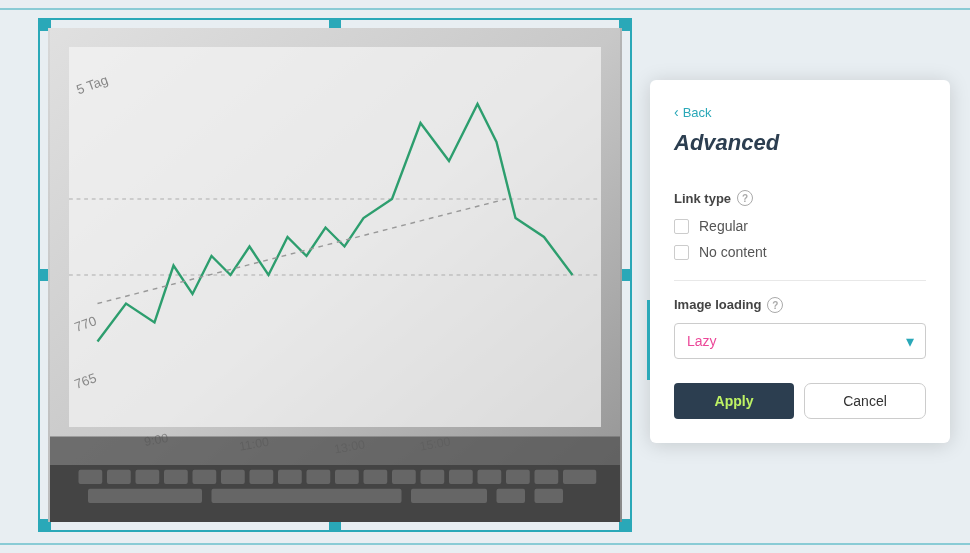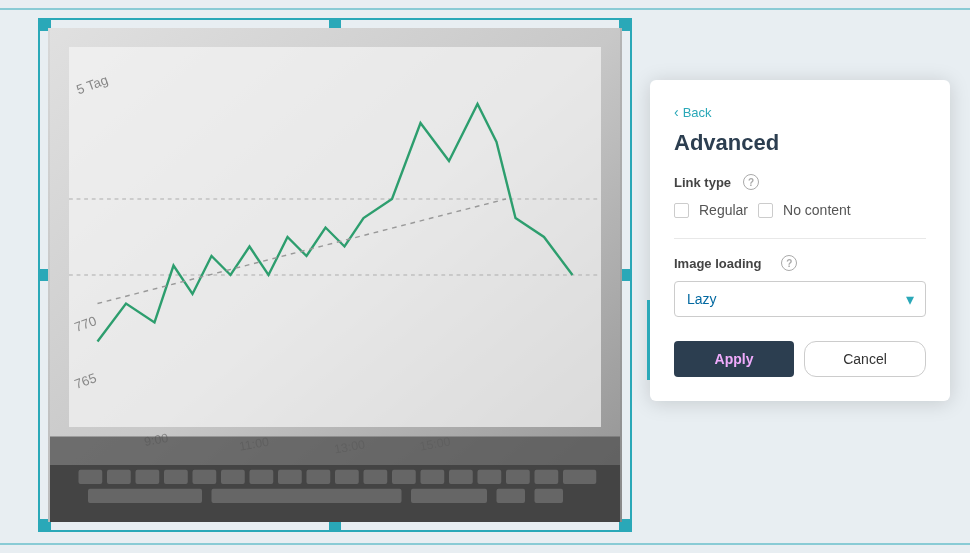--- a/index.html
+++ b/index.html
@@ -95,27 +95,28 @@
 
     .back-chevron {
       font-size: 14px;
       color: #2aa8b8;
     }
 
     .panel-title {
       font-size: 22px;
       font-weight: 700;
       color: #2c3e50;
-      margin-bottom: 18px;
+      margin-bottom: 34px;
+      font-style: italic;
     }
 
     .section-label {
       display: flex;
       align-items: center;
-      gap: 12px;
+      gap: 6px;
       font-size: 13px;
       font-weight: 600;
       color: #444;
       margin-bottom: 12px;
     }
 
     .help-icon {
       display: inline-flex;
       align-items: center;
       justify-content: center;
@@ -123,21 +124,21 @@
       height: 16px;
       border-radius: 50%;
       border: 1.5px solid #aaa;
       font-size: 10px;
       color: #aaa;
       cursor: pointer;
     }
 
     .checkbox-group {
       display: flex;
-      flex-direction: row;
+      flex-direction: column;
       gap: 10px;
       margin-bottom: 20px;
     }
 
     .checkbox-item {
       display: flex;
       align-items: center;
       gap: 10px;
       cursor: pointer;
     }
@@ -159,40 +160,39 @@
     }
 
     .divider {
       border: none;
       border-top: 1px solid #e8e8e8;
       margin: 16px 0;
     }
 
     .section-label-2 {
       display: flex;
-      align-items: center;
-      gap: 20px;
+      gap: 6px;
       font-size: 13px;
       font-weight: 600;
       color: #444;
       margin-bottom: 10px;
     }
 
     .select-wrapper {
       position: relative;
       margin-bottom: 24px;
     }
 
     .select-field {
       width: 100%;
       padding: 9px 36px 9px 12px;
       border: 1.5px solid #ccc;
       border-radius: 4px;
       font-size: 14px;
-      color: #0369a1;
+      color: #ec4899;
       background: #fff;
       appearance: none;
       -webkit-appearance: none;
       cursor: pointer;
     }
 
     .select-arrow {
       position: absolute;
       right: 12px;
       top: 50%;
@@ -204,35 +204,35 @@
 
     .button-row {
       display: flex;
       gap: 10px;
     }
 
     .btn-apply {
       flex: 1;
       padding: 10px 16px;
       background: #2c3e50;
-      color: #f0abfc;
+      color: #bef264;
       border: none;
       border-radius: 4px;
       font-size: 14px;
       font-weight: 600;
       cursor: pointer;
     }
 
     .btn-cancel {
       flex: 1;
       padding: 8px 16px;
       background: #fff;
       color: #333;
       border: 1.5px solid #ccc;
-      border-radius: 12px;
+      border-radius: 7px;
       font-size: 14px;
       cursor: pointer;
     }
 
     
     .panel-accent-line {
       position: absolute;
       left: -3px;
       top: 220px;
       width: 3px;

